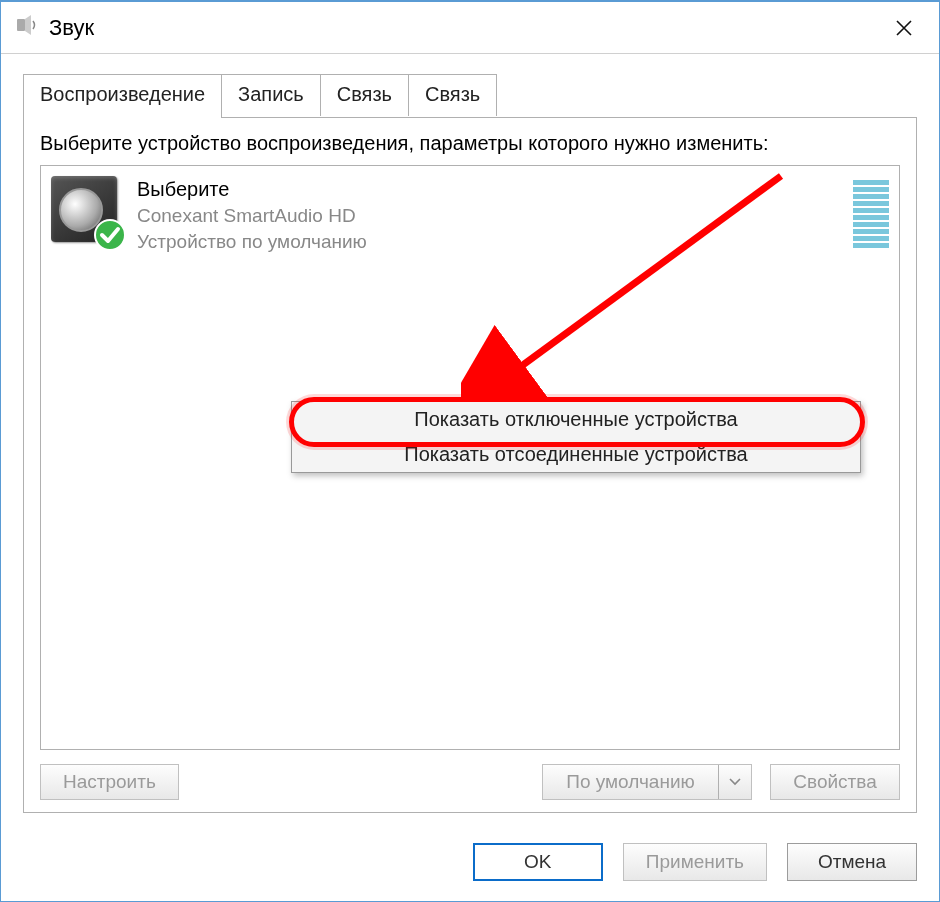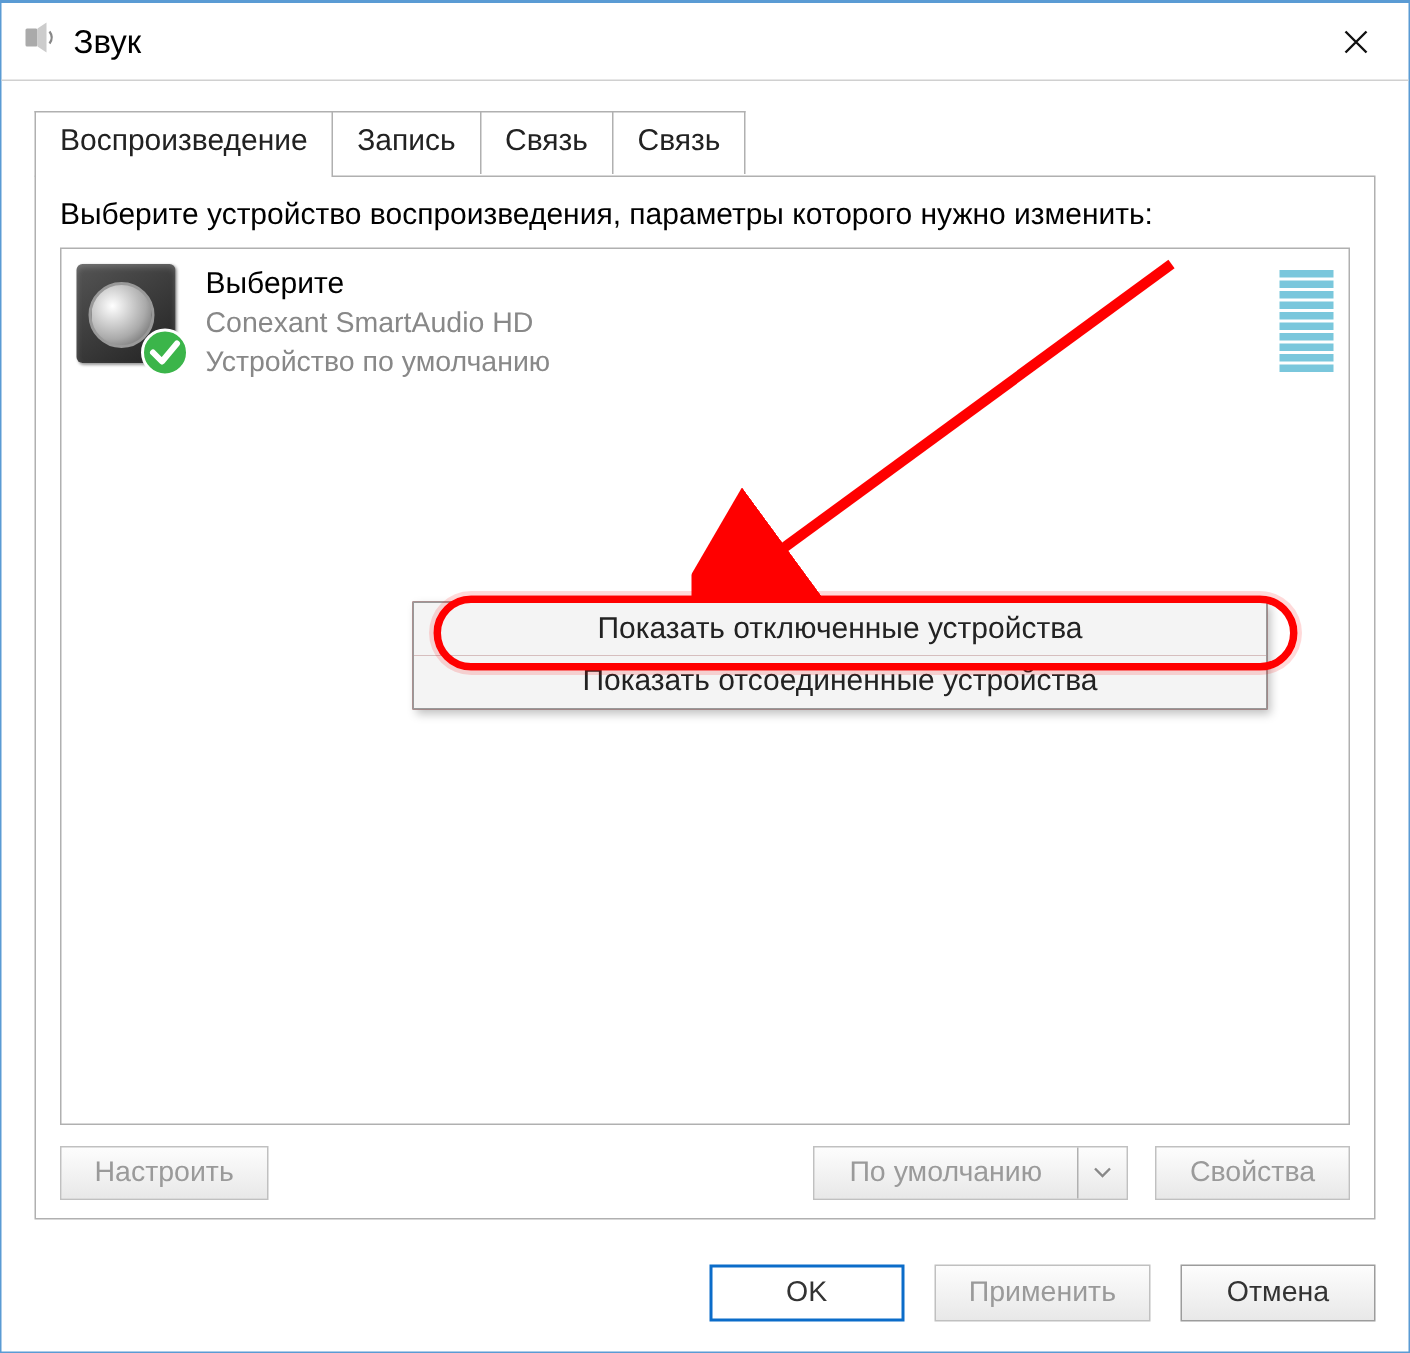--- a/index.html
+++ b/index.html
@@ -144,24 +144,24 @@
     padding-top: 4px;
   }
   .level-meter span {
     display: block;
     height: 5px;
     background: #7ac7dc;
   }
   
   .context-menu {
     position: absolute;
-    left: 234px;
+    left: 250px;
     top: 235px;
     width: 570px;
-    background: #7f1d1d;
+    background: #bef264;
     border: 1px solid #999;
     box-shadow: 2px 3px 6px rgba(0,0,0,.25);
   }
   .context-menu .item {
     padding: 6px 12px;
     text-align: center;
     font-size: 20px;
     color: #222;
     background: #f4f4f4;
   }

